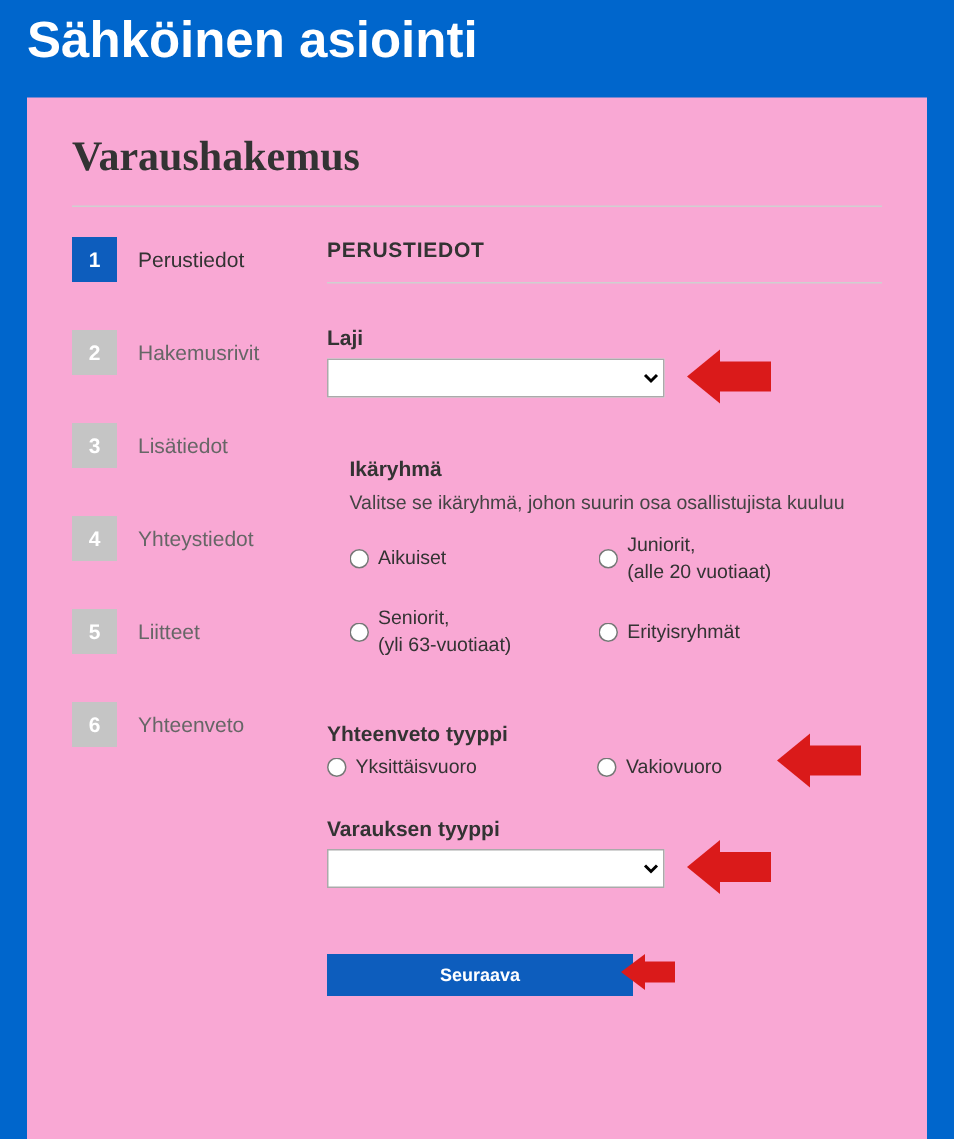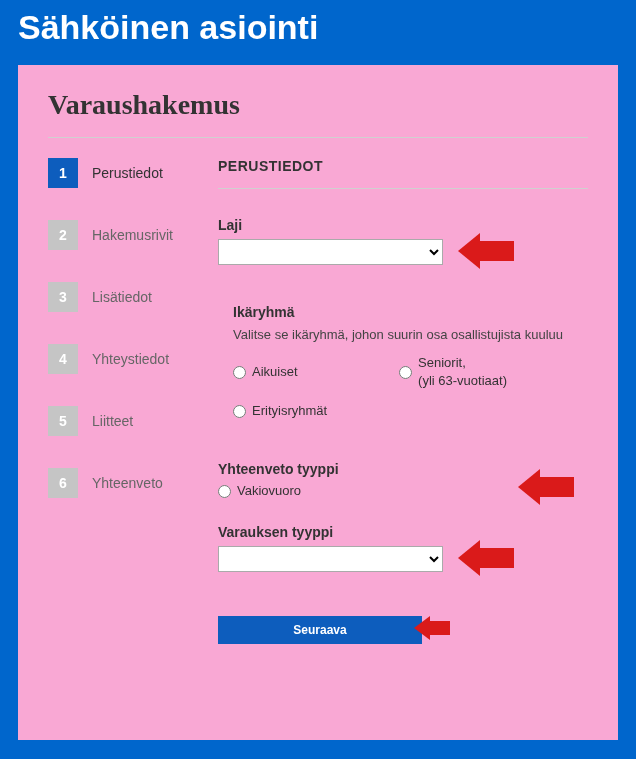--- a/index.html
+++ b/index.html
@@ -187,34 +187,45 @@
         <div class="field-label">Ikäryhmä</div>
         <div class="field-help">Valitse se ikäryhmä, johon suurin osa osallistujista kuuluu</div>
         <div class="radio-grid">
           <label class="radio-item">
             <input type="radio" name="ikaryhma" style="">
             <span>Aikuiset</span>
           </label>
           <label class="radio-item">
             <input type="radio" name="ikaryhma" style="">
             <span class="radio-multiline">
+              <span>Juniorit,</span><br>
+              <span>(alle 20 vuotiaat)</span>
+            </span>
+          </label>
+          <label class="radio-item">
+            <input type="radio" name="ikaryhma" style="">
+            <span class="radio-multiline">
               <span>Seniorit,</span><br>
               <span>(yli 63-vuotiaat)</span>
             </span>
           </label>
           <label class="radio-item">
             <input type="radio" name="ikaryhma" style="">
             <span>Erityisryhmät</span>
           </label>
         </div>
       </div>
 
       <div class="field-group">
         <div class="field-label">Yhteenveto tyyppi</div>
         <div class="radio-grid">
+          <label class="radio-item">
+            <input type="radio" name="haktyyppi" style="">
+            <span>Yksittäisvuoro</span>
+          </label>
           <label class="radio-item">
             <input type="radio" name="haktyyppi" style="">
             <span>Vakiovuoro</span>
           </label>
         </div>
         <div class="arrow big" style="left:300px; top:8px;">
           <div class="head"></div>
             <div class="shaft"></div>
         </div>
       </div>

